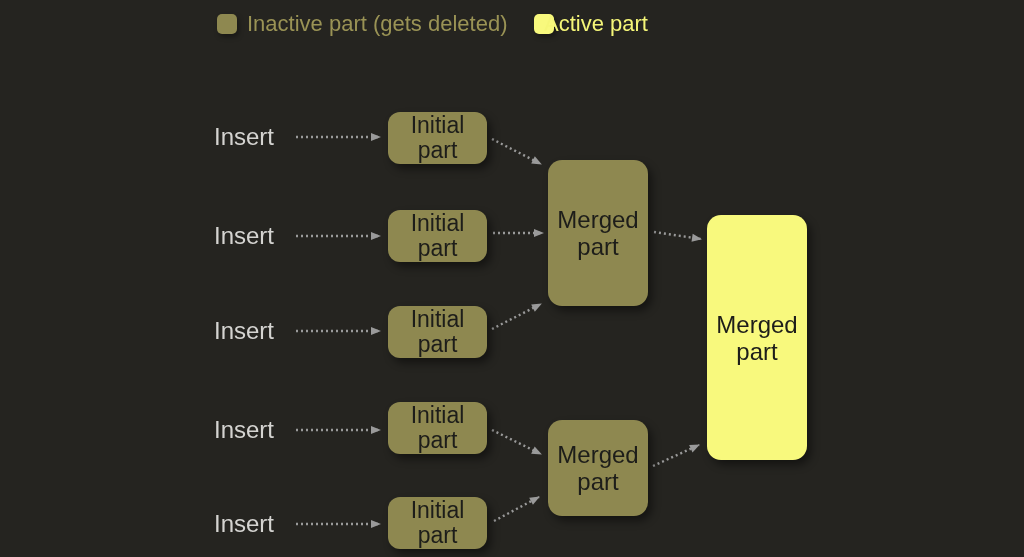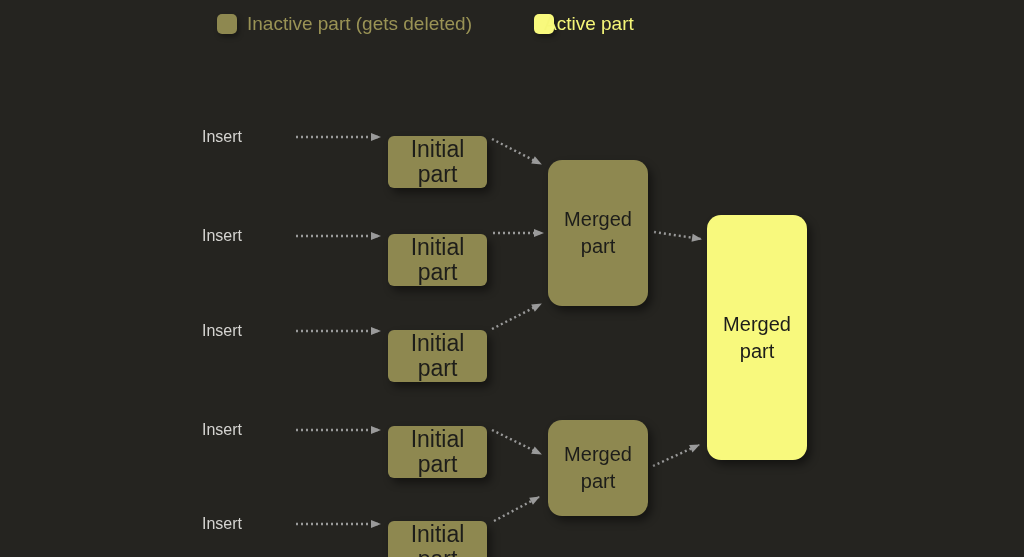--- a/index.html
+++ b/index.html
@@ -21,46 +21,46 @@
     font-family:"Liberation Sans", sans-serif;
   }
   
   .legend-swatch{
     position:absolute;width:20px;height:20px;border-radius:5px;top:14px;
     box-shadow:2px 3px 5px rgba(0,0,0,.35);
   }
   .legend-swatch.inactive{left:217px;background:var(--inactive-fill);}
   .legend-swatch.active{left:534px;background:var(--active-fill);}
   .legend-label{
-    position:absolute;top:11px;font-size:19px;line-height:26px;white-space:nowrap;
+    position:absolute;top:11px;font-size:22px;line-height:26px;white-space:nowrap;
   }
   .legend-label.inactive{left:247px;color:var(--legend-inactive-text);}
   .legend-label.active{left:544px;color:var(--legend-active-text);}
   
   .insert-label{
-    position:absolute;left:202px;width:72px;height:30px;
-    font-size:16px;line-height:30px;color:var(--insert-text);
+    position:absolute;left:214px;width:72px;height:30px;
+    font-size:24px;line-height:30px;color:var(--insert-text);
     text-align:left;white-space:nowrap;
   }
   
   .part-box{
     position:absolute;
     display:flex;flex-direction:column;align-items:center;justify-content:center;
     color:var(--node-text);text-align:center;
     box-shadow:4px 5px 8px rgba(0,0,0,.45);
   }
   .part-box .ln{display:block;}
   .initial-part{
-    left:388px;width:99px;height:52px;border-radius:6px;
+    left:388px;width:99px;height:52px;border-radius:12px;
     background:var(--inactive-fill);
-    font-size:23px;line-height:25px;margin-top:24px;
+    font-size:23px;line-height:25px;
   }
   .merged-part{
     width:100px;border-radius:14px;
-    font-size:20px;line-height:27px;
+    font-size:24px;line-height:27px;
   }
   .merged-part.inactive{background:var(--inactive-fill);}
   .merged-part.active{background:var(--active-fill);}
   #merged-1{left:548px;top:160px;height:146px;}
   #merged-2{left:548px;top:420px;height:96px;}
   #merged-3{left:707px;top:215px;height:245px;}
   
   .arrows{position:absolute;left:0;top:0;pointer-events:none;}
   .arrows line{
     stroke:var(--arrow);stroke-width:2.4;

